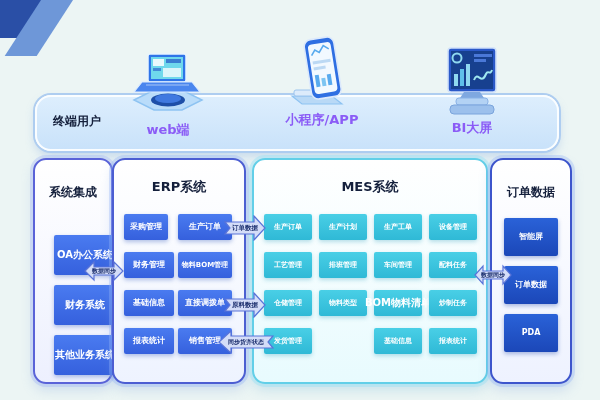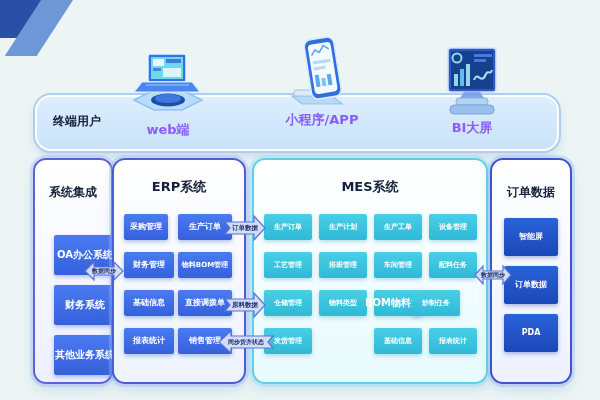--- a/index.html
+++ b/index.html
@@ -151,21 +151,21 @@
     <div class="box box-cyan b-mes" style="left:65px;top:54px">生产计划</div>
     <div class="box box-cyan b-mes" style="left:120px;top:54px">生产工单</div>
     <div class="box box-cyan b-mes" style="left:175px;top:54px">设备管理</div>
     <div class="box box-cyan b-mes" style="left:10px;top:92px">工艺管理</div>
     <div class="box box-cyan b-mes" style="left:65px;top:92px">排班管理</div>
     <div class="box box-cyan b-mes" style="left:120px;top:92px">车间管理</div>
     <div class="box box-cyan b-mes" style="left:175px;top:92px">配料任务</div>
     <div class="box box-cyan b-mes" style="left:10px;top:130px">仓储管理</div>
     <div class="box box-cyan b-mes" style="left:65px;top:130px">物料类型</div>
     <div class="box box-cyan b-mes" style="left:120px;top:130px;font-size:10px">BOM物料清单</div>
-    <div class="box box-cyan b-mes" style="left:158px;top:130px">炒制任务</div>
+    <div class="box box-cyan b-mes" style="left:175px;top:130px">炒制任务</div>
     <div class="box box-cyan b-mes" style="left:10px;top:168px">发货管理</div>
     <div class="box box-cyan b-mes" style="left:120px;top:168px">基础信息</div>
     <div class="box box-cyan b-mes" style="left:175px;top:168px">报表统计</div>
   </div>
 
   <div class="panel p-hw">
     <div class="panel-title">订单数据</div>
     <div class="box box-navy b-hw" style="top:58px">智能屏</div>
     <div class="box box-navy b-hw" style="top:106px">订单数据</div>
     <div class="box box-navy b-hw" style="top:154px">PDA</div>

